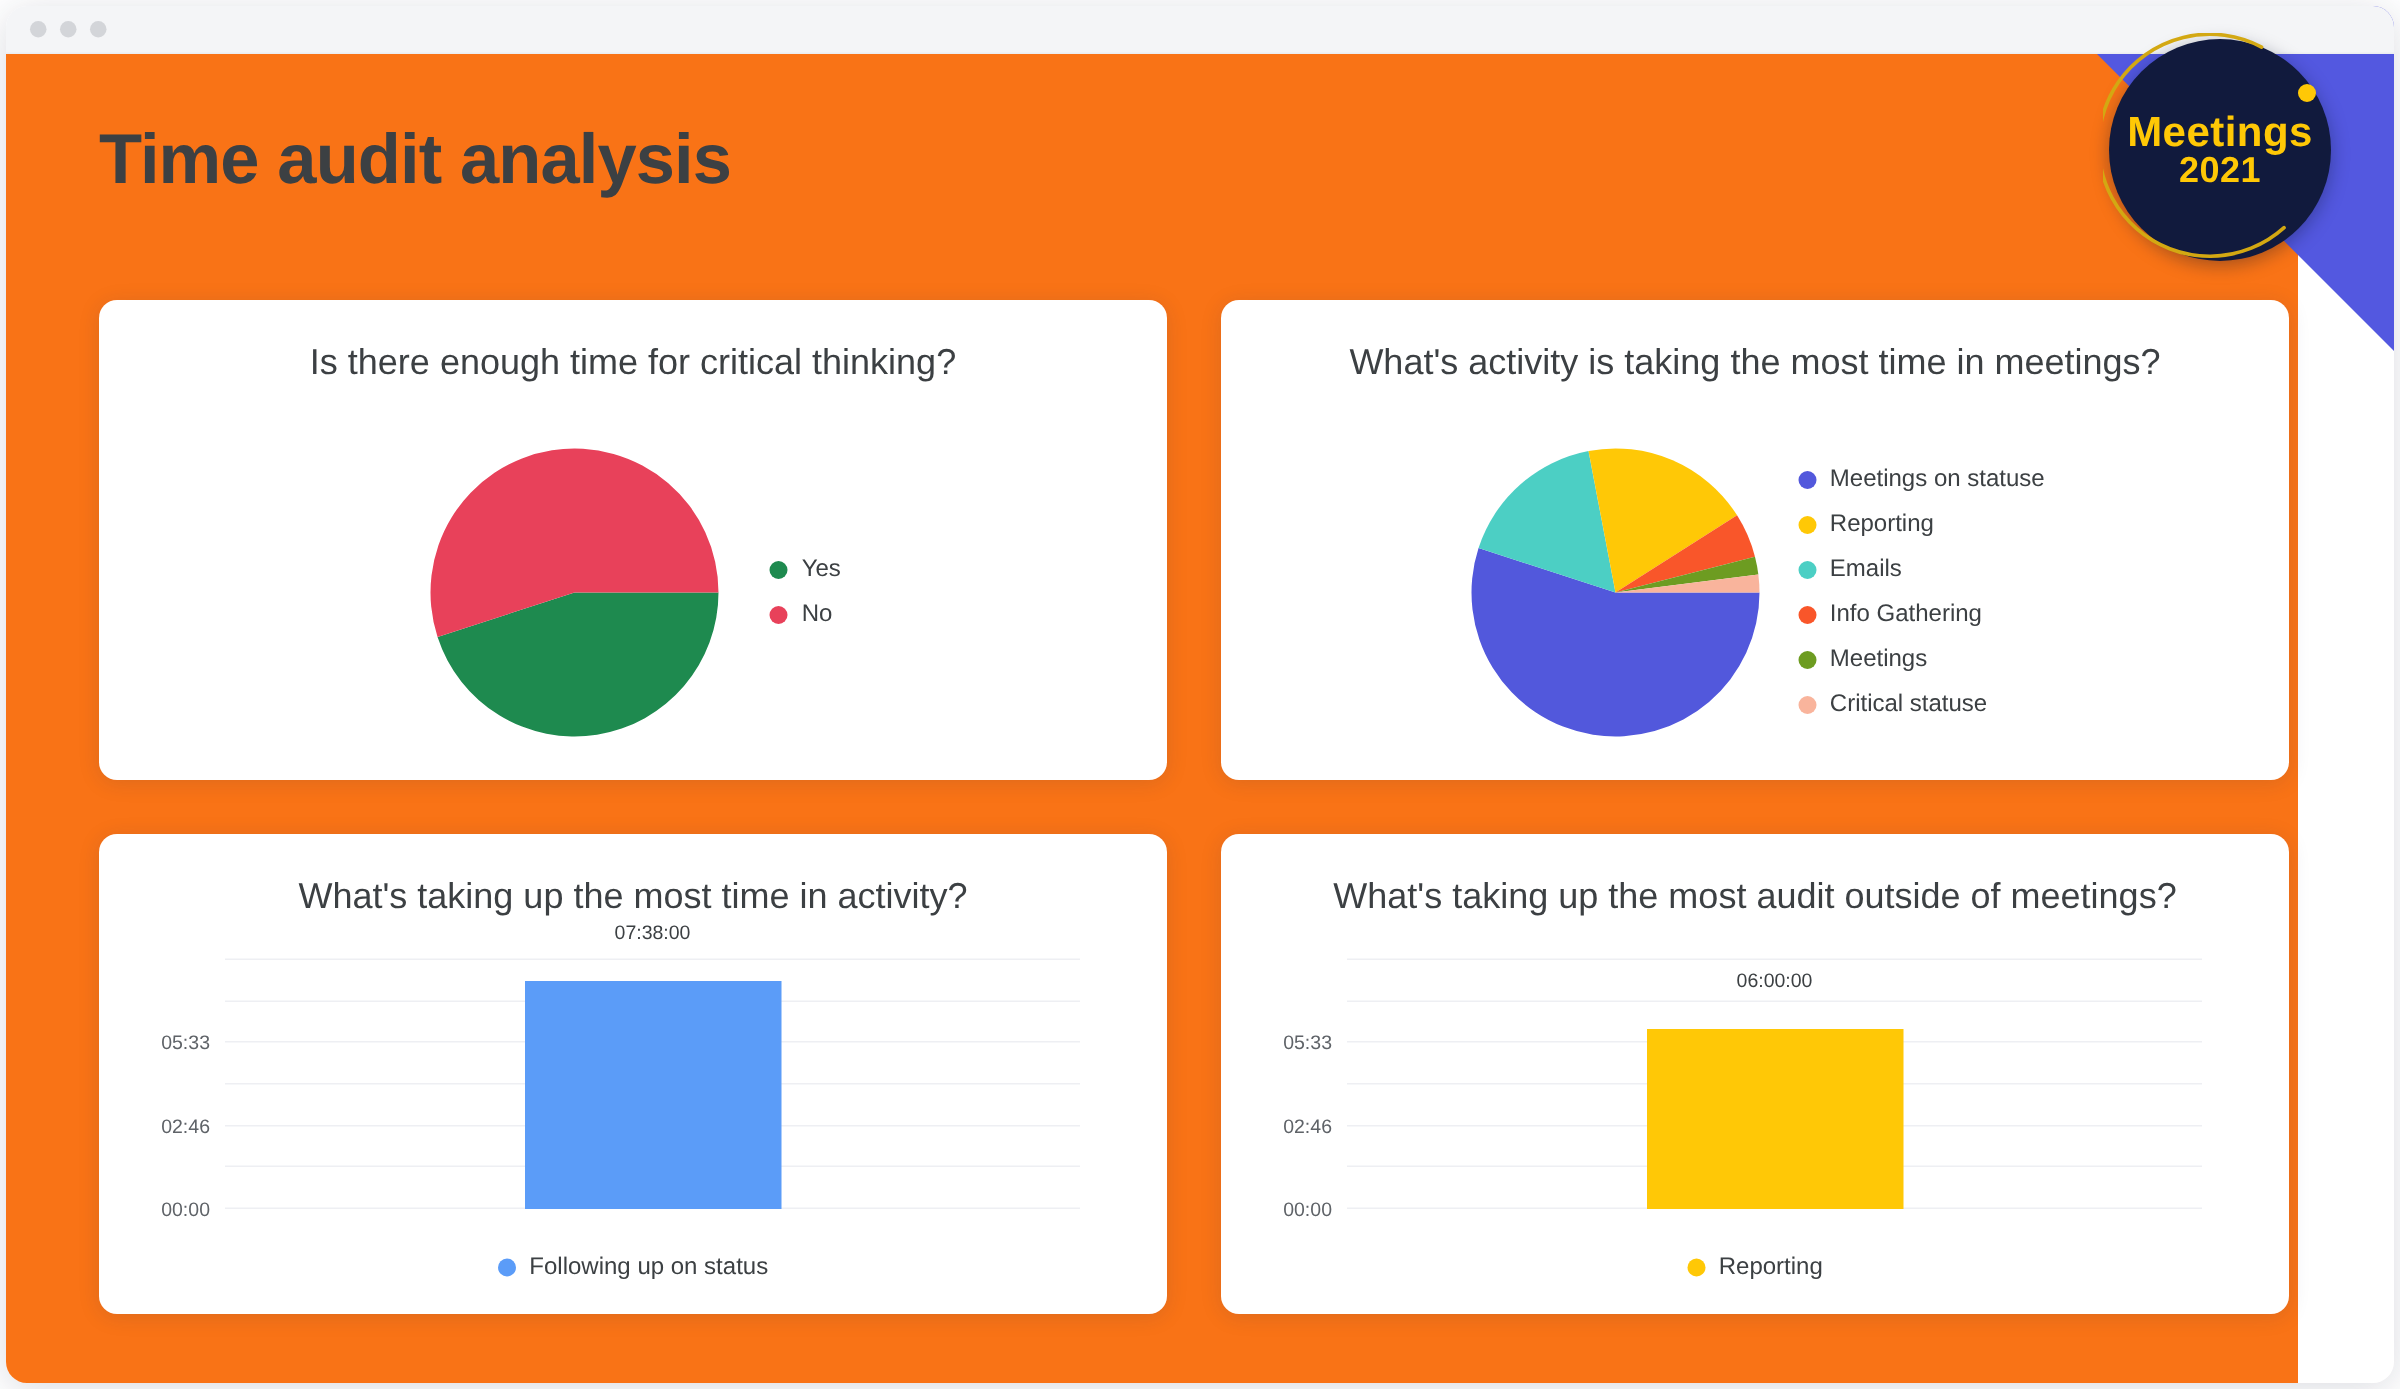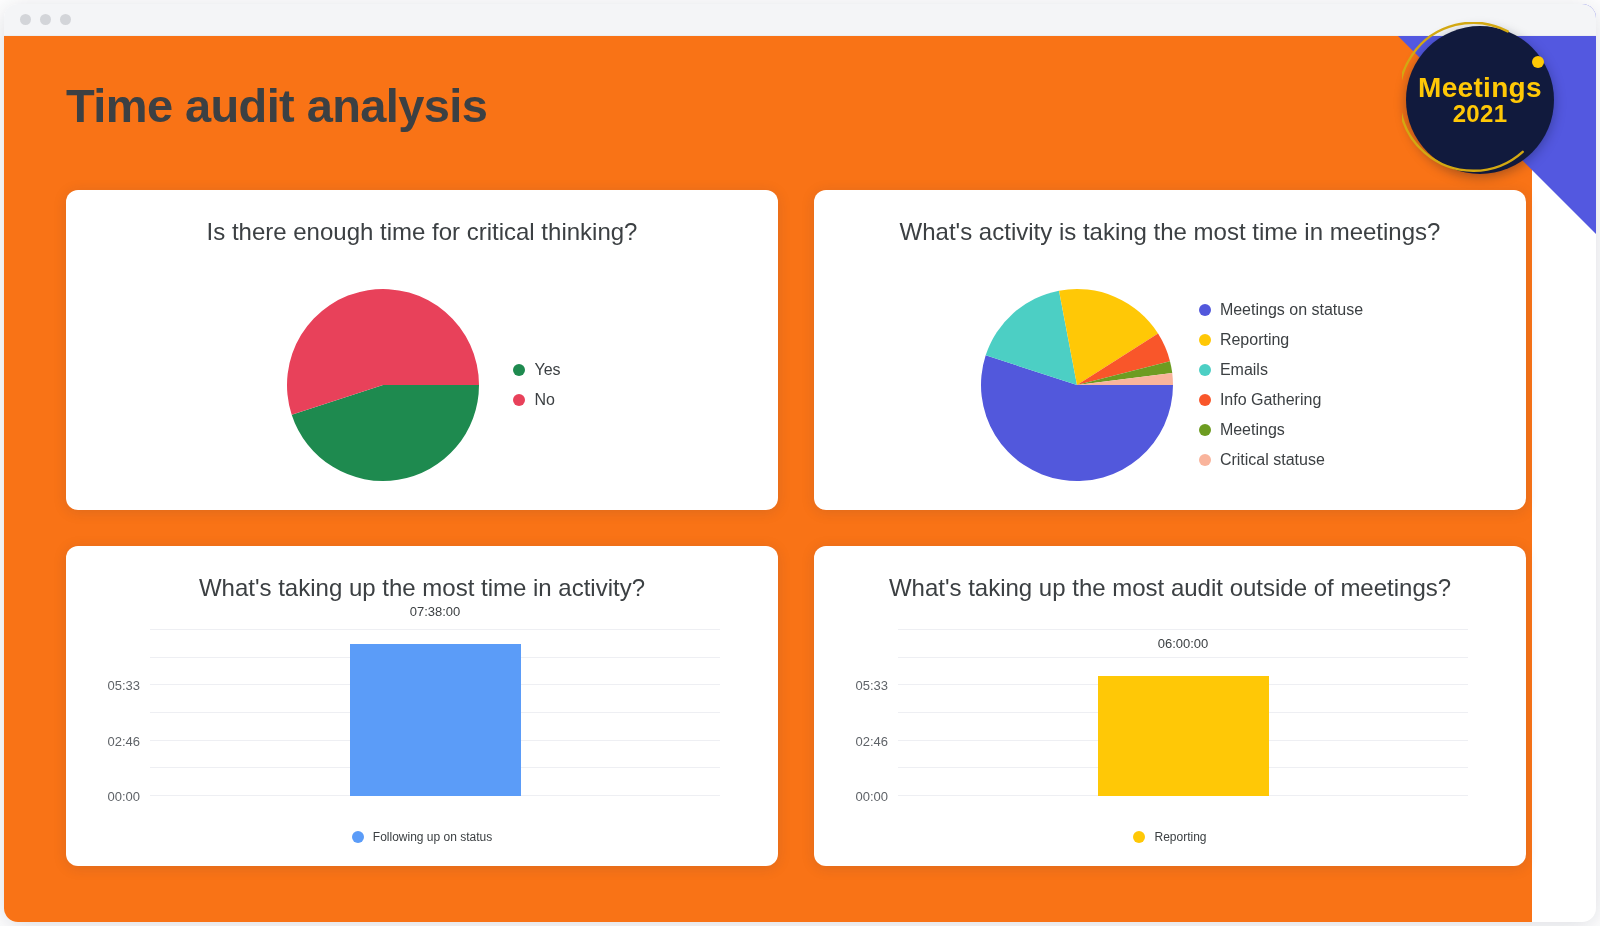--- a/index.html
+++ b/index.html
@@ -115,21 +115,21 @@
     font-size: 47px;
     font-weight: 700;
     color: #3c4043;
     letter-spacing: -0.6px;
   }
 
   
   .grid {
     position: absolute;
     left: 62px;
-    top: 154px;
+    top: 164px;
     width: 1460px;
     display: grid;
     grid-template-columns: 712px 712px;
     grid-template-rows: 320px 320px;
     column-gap: 36px;
     row-gap: 28px;
     gap: 36px;
   }
 
   .card {
@@ -236,21 +236,21 @@
   }
   .bar-legend {
     position: absolute;
     bottom: 22px;
     left: 0;
     width: 100%;
     display: flex;
     justify-content: center;
     align-items: center;
     gap: 9px;
-    font-size: 12px;
+    font-size: 16px;
     color: #3c4043;
   }
 </style>
 </head>
 <body>
 
 <div id="app">
 
   <div class="browser-window">
 

